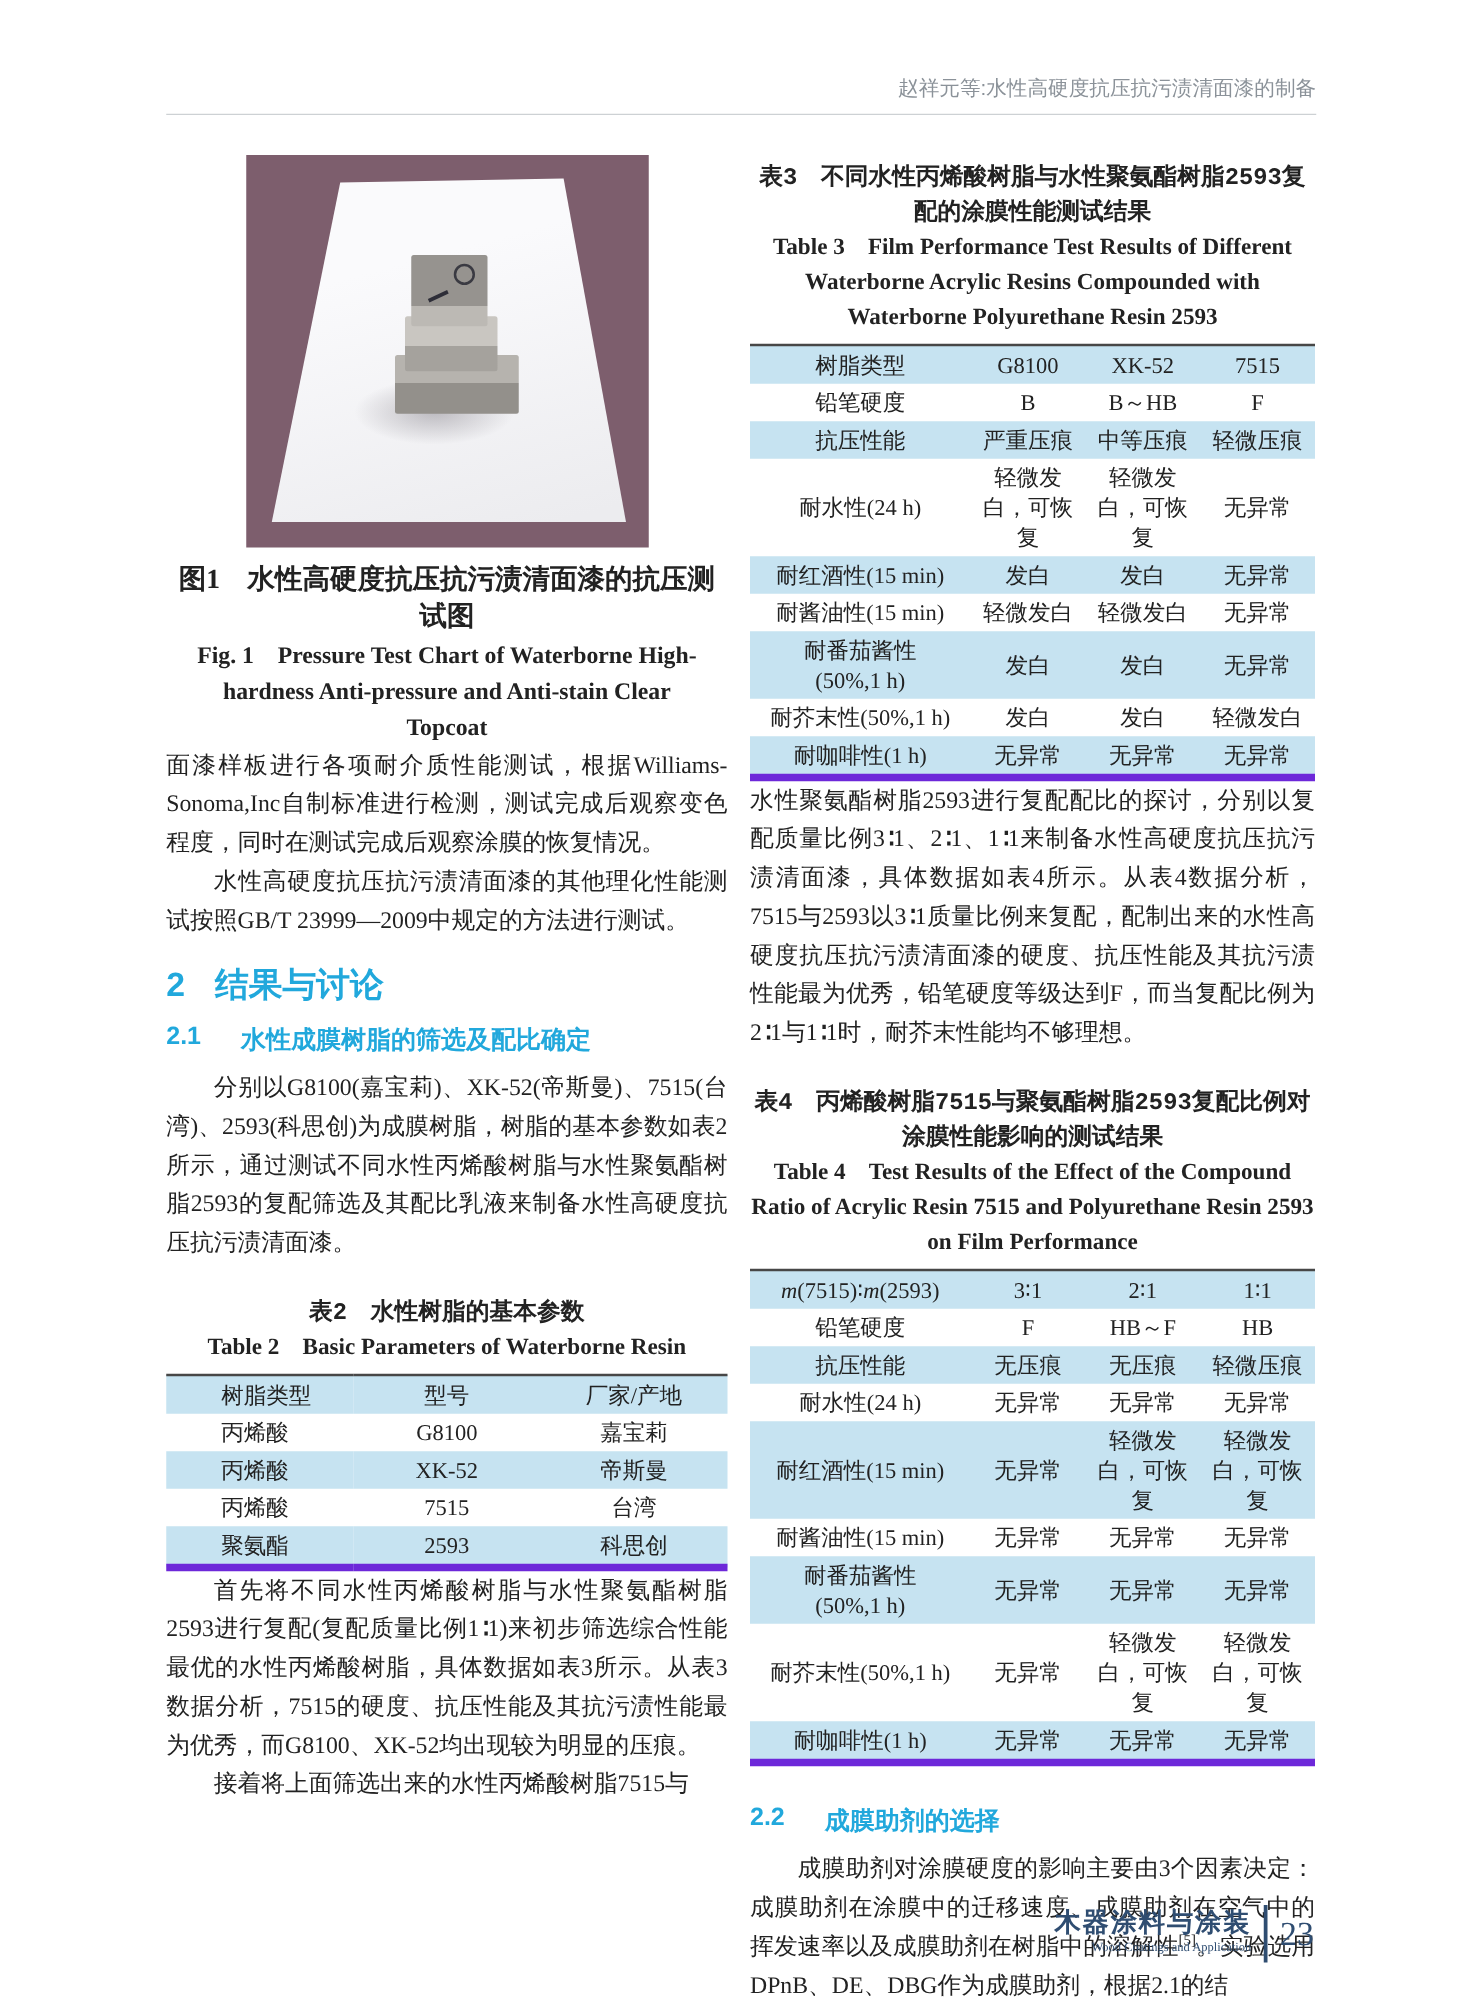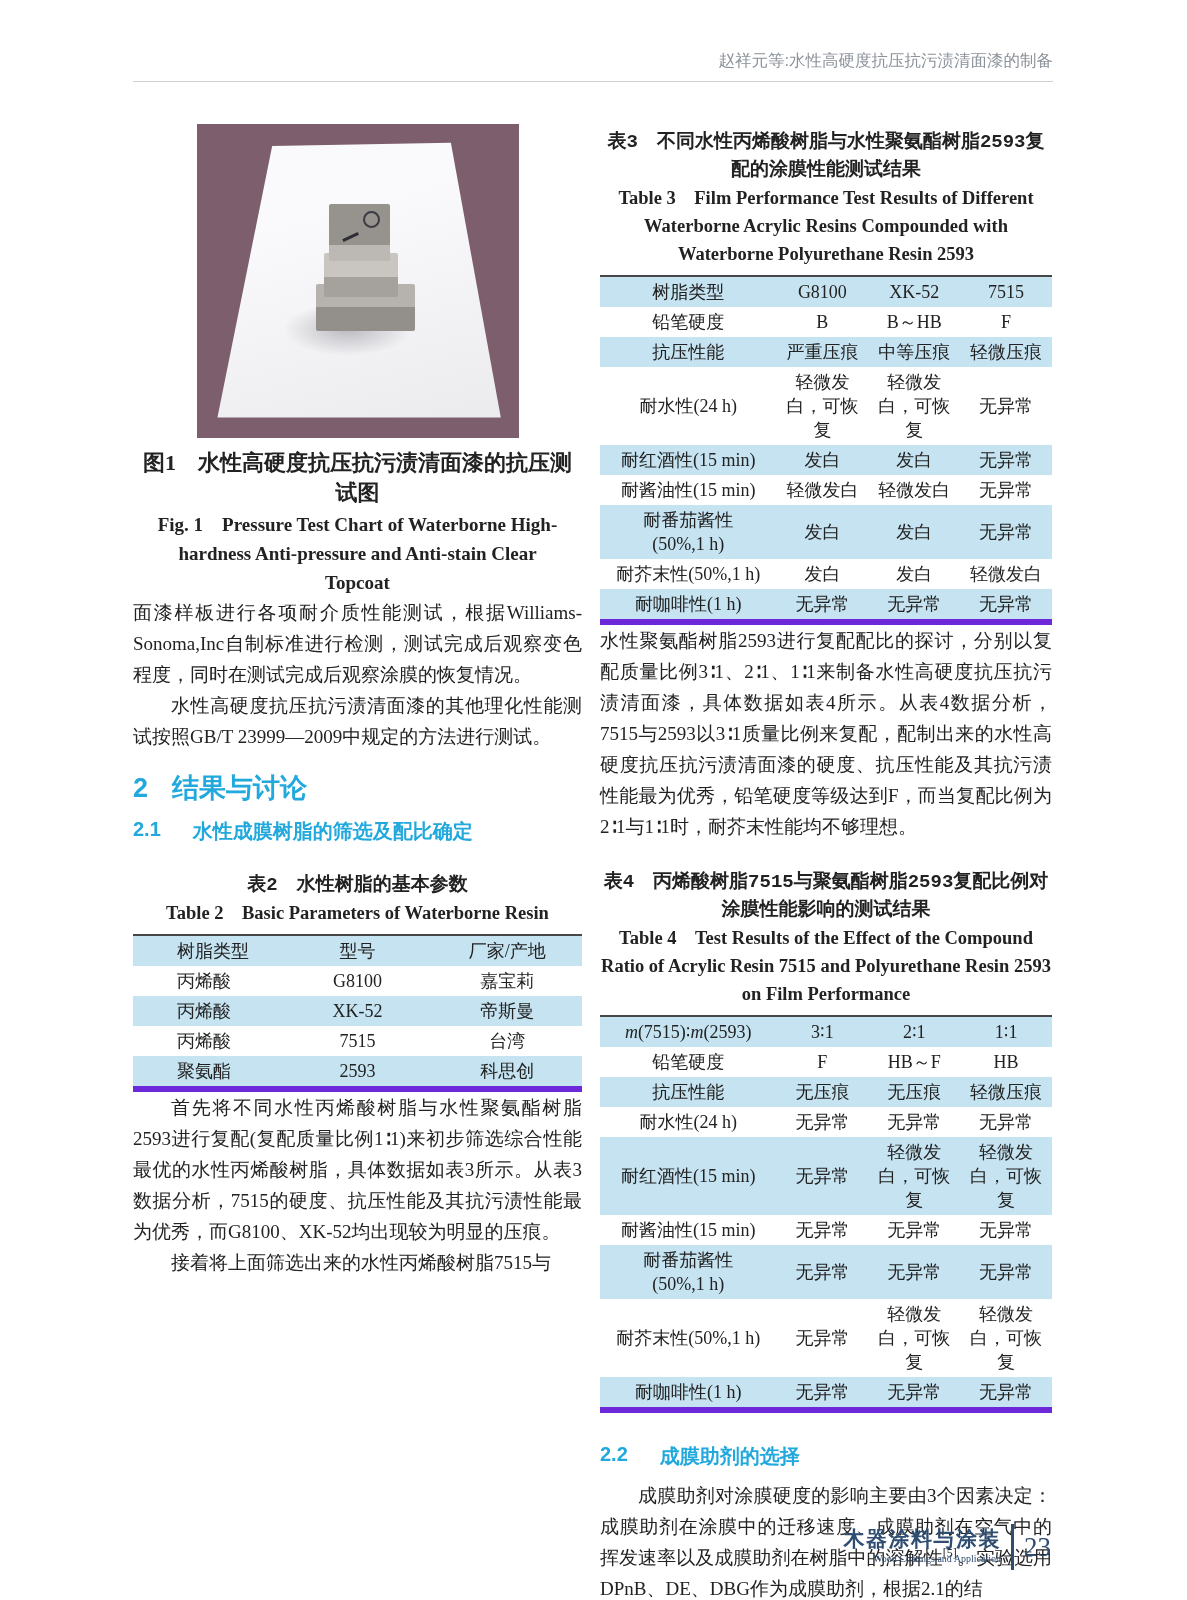--- a/index.html
+++ b/index.html
@@ -1,19 +1,19 @@
 <!DOCTYPE html>
 <html><head>
 <meta charset="utf-8">
 <style>
   html,body { margin:0; padding:0; background:#ffffff; }
   .page { position:relative; width:1187px; height:1600px; background:#fff; overflow:hidden;
           font-family:"Liberation Serif","DejaVu Serif",serif; color:#222; }
 
-  .page-header { position:absolute; top:50px; left:133px; width:920px; text-align:right;
+  .page-header { position:absolute; top:60px; left:133px; width:920px; text-align:right;
           font-family:"Liberation Sans","DejaVu Sans",sans-serif; font-size:16.5px; color:#8b9299;
           padding-bottom:9px; border-bottom:1px solid #cdd1d4; }
 
   .col-left  { position:absolute; top:118px; left:133px;  width:449px; }
   .col-right { position:absolute; top:118px; left:600px;  width:452px; }
 
   p.body { font-size:19px; line-height:31px; text-align:justify; margin:0; }
   .indent { text-indent:2em; }
   .mt10 { margin-top:10px; } .mt16 { margin-top:16px; } .mt26 { margin-top:26px; }
 
@@ -100,20 +100,21 @@
     <div class="h1">
       <span>2</span>
       <span>结果与讨论</span>
     </div>
 
     <div class="h2">
       <span>2.1</span>
       <span>水性成膜树脂的筛选及配比确定</span>
     </div>
 
+    <p class="body indent">分别以G8100(嘉宝莉)、XK-52(帝斯曼)、7515(台湾)、2593(科思创)为成膜树脂，树脂的基本参数如表2所示，通过测试不同水性丙烯酸树脂与水性聚氨酯树脂2593的复配筛选及其配比乳液来制备水性高硬度抗压抗污渍清面漆。</p>
 
     <div class="tbl-title mt26">
       <div class="tbl-title-cn">表2　水性树脂的基本参数</div>
       <div class="tbl-title-en">Table 2　Basic Parameters of Waterborne Resin</div>
     </div>
 
     <table class="data t2">
       <tbody>
         <tr class="alt">
           <td class="lbl2">树脂类型</td>

